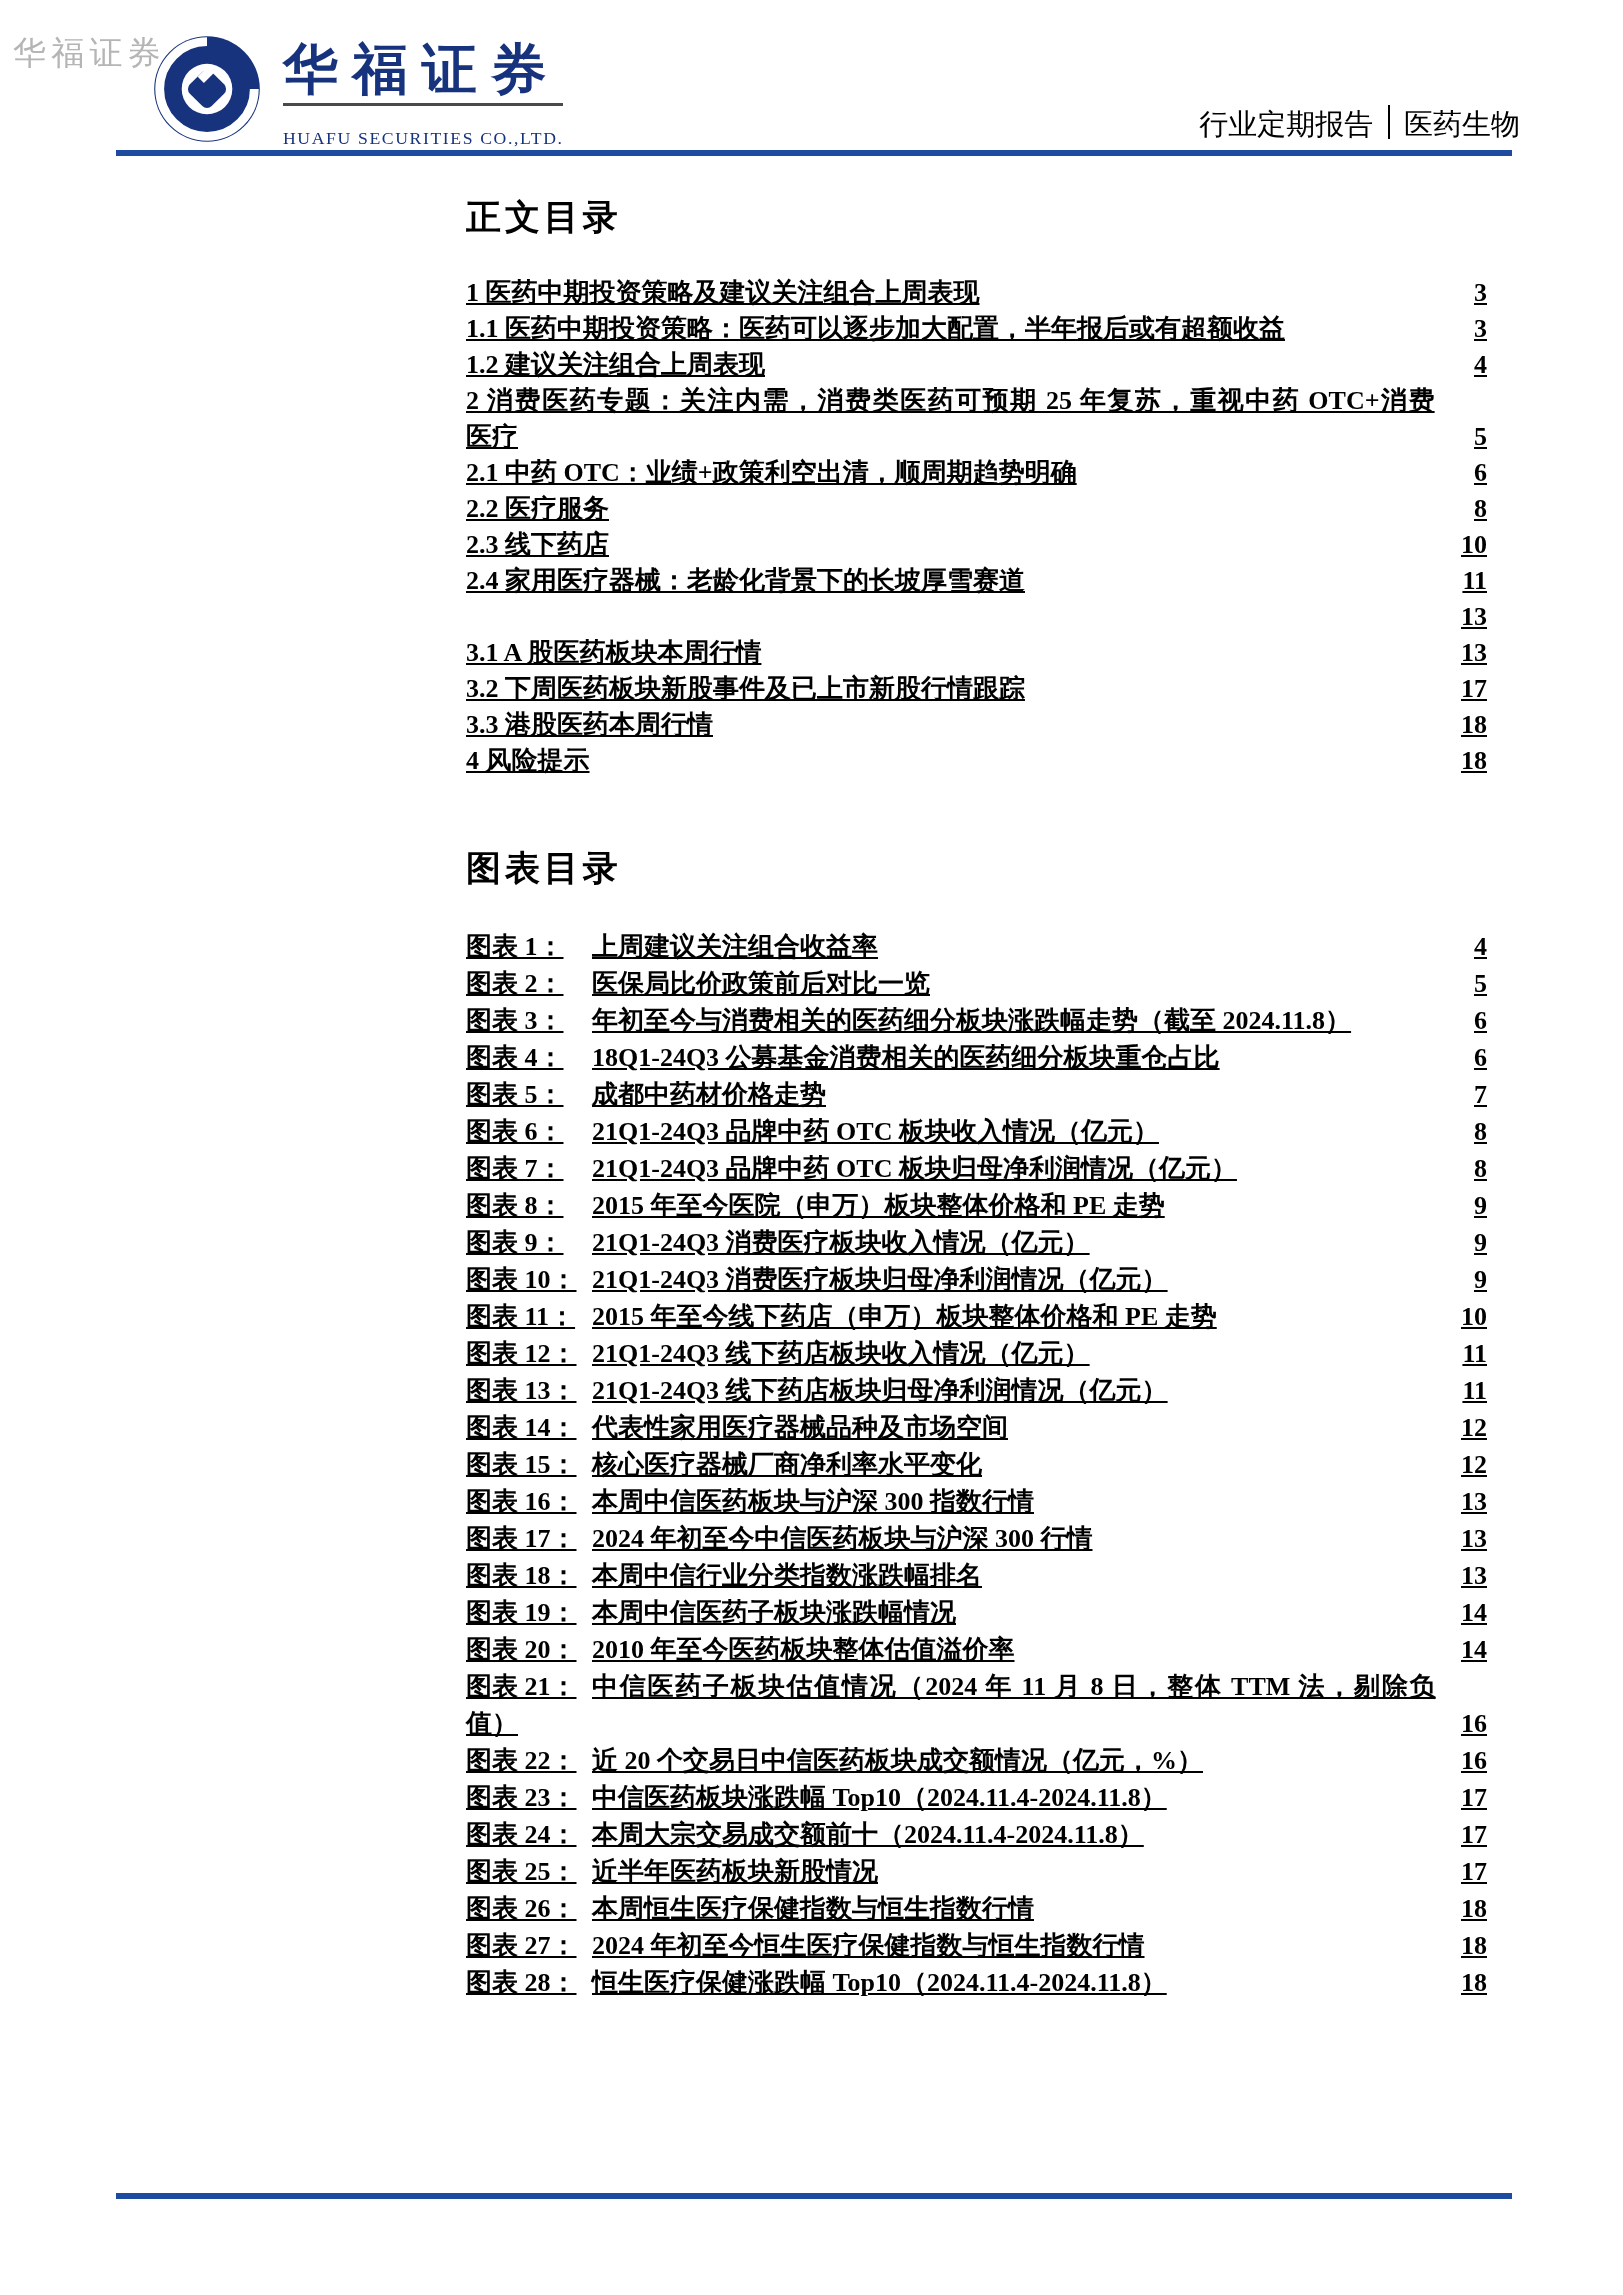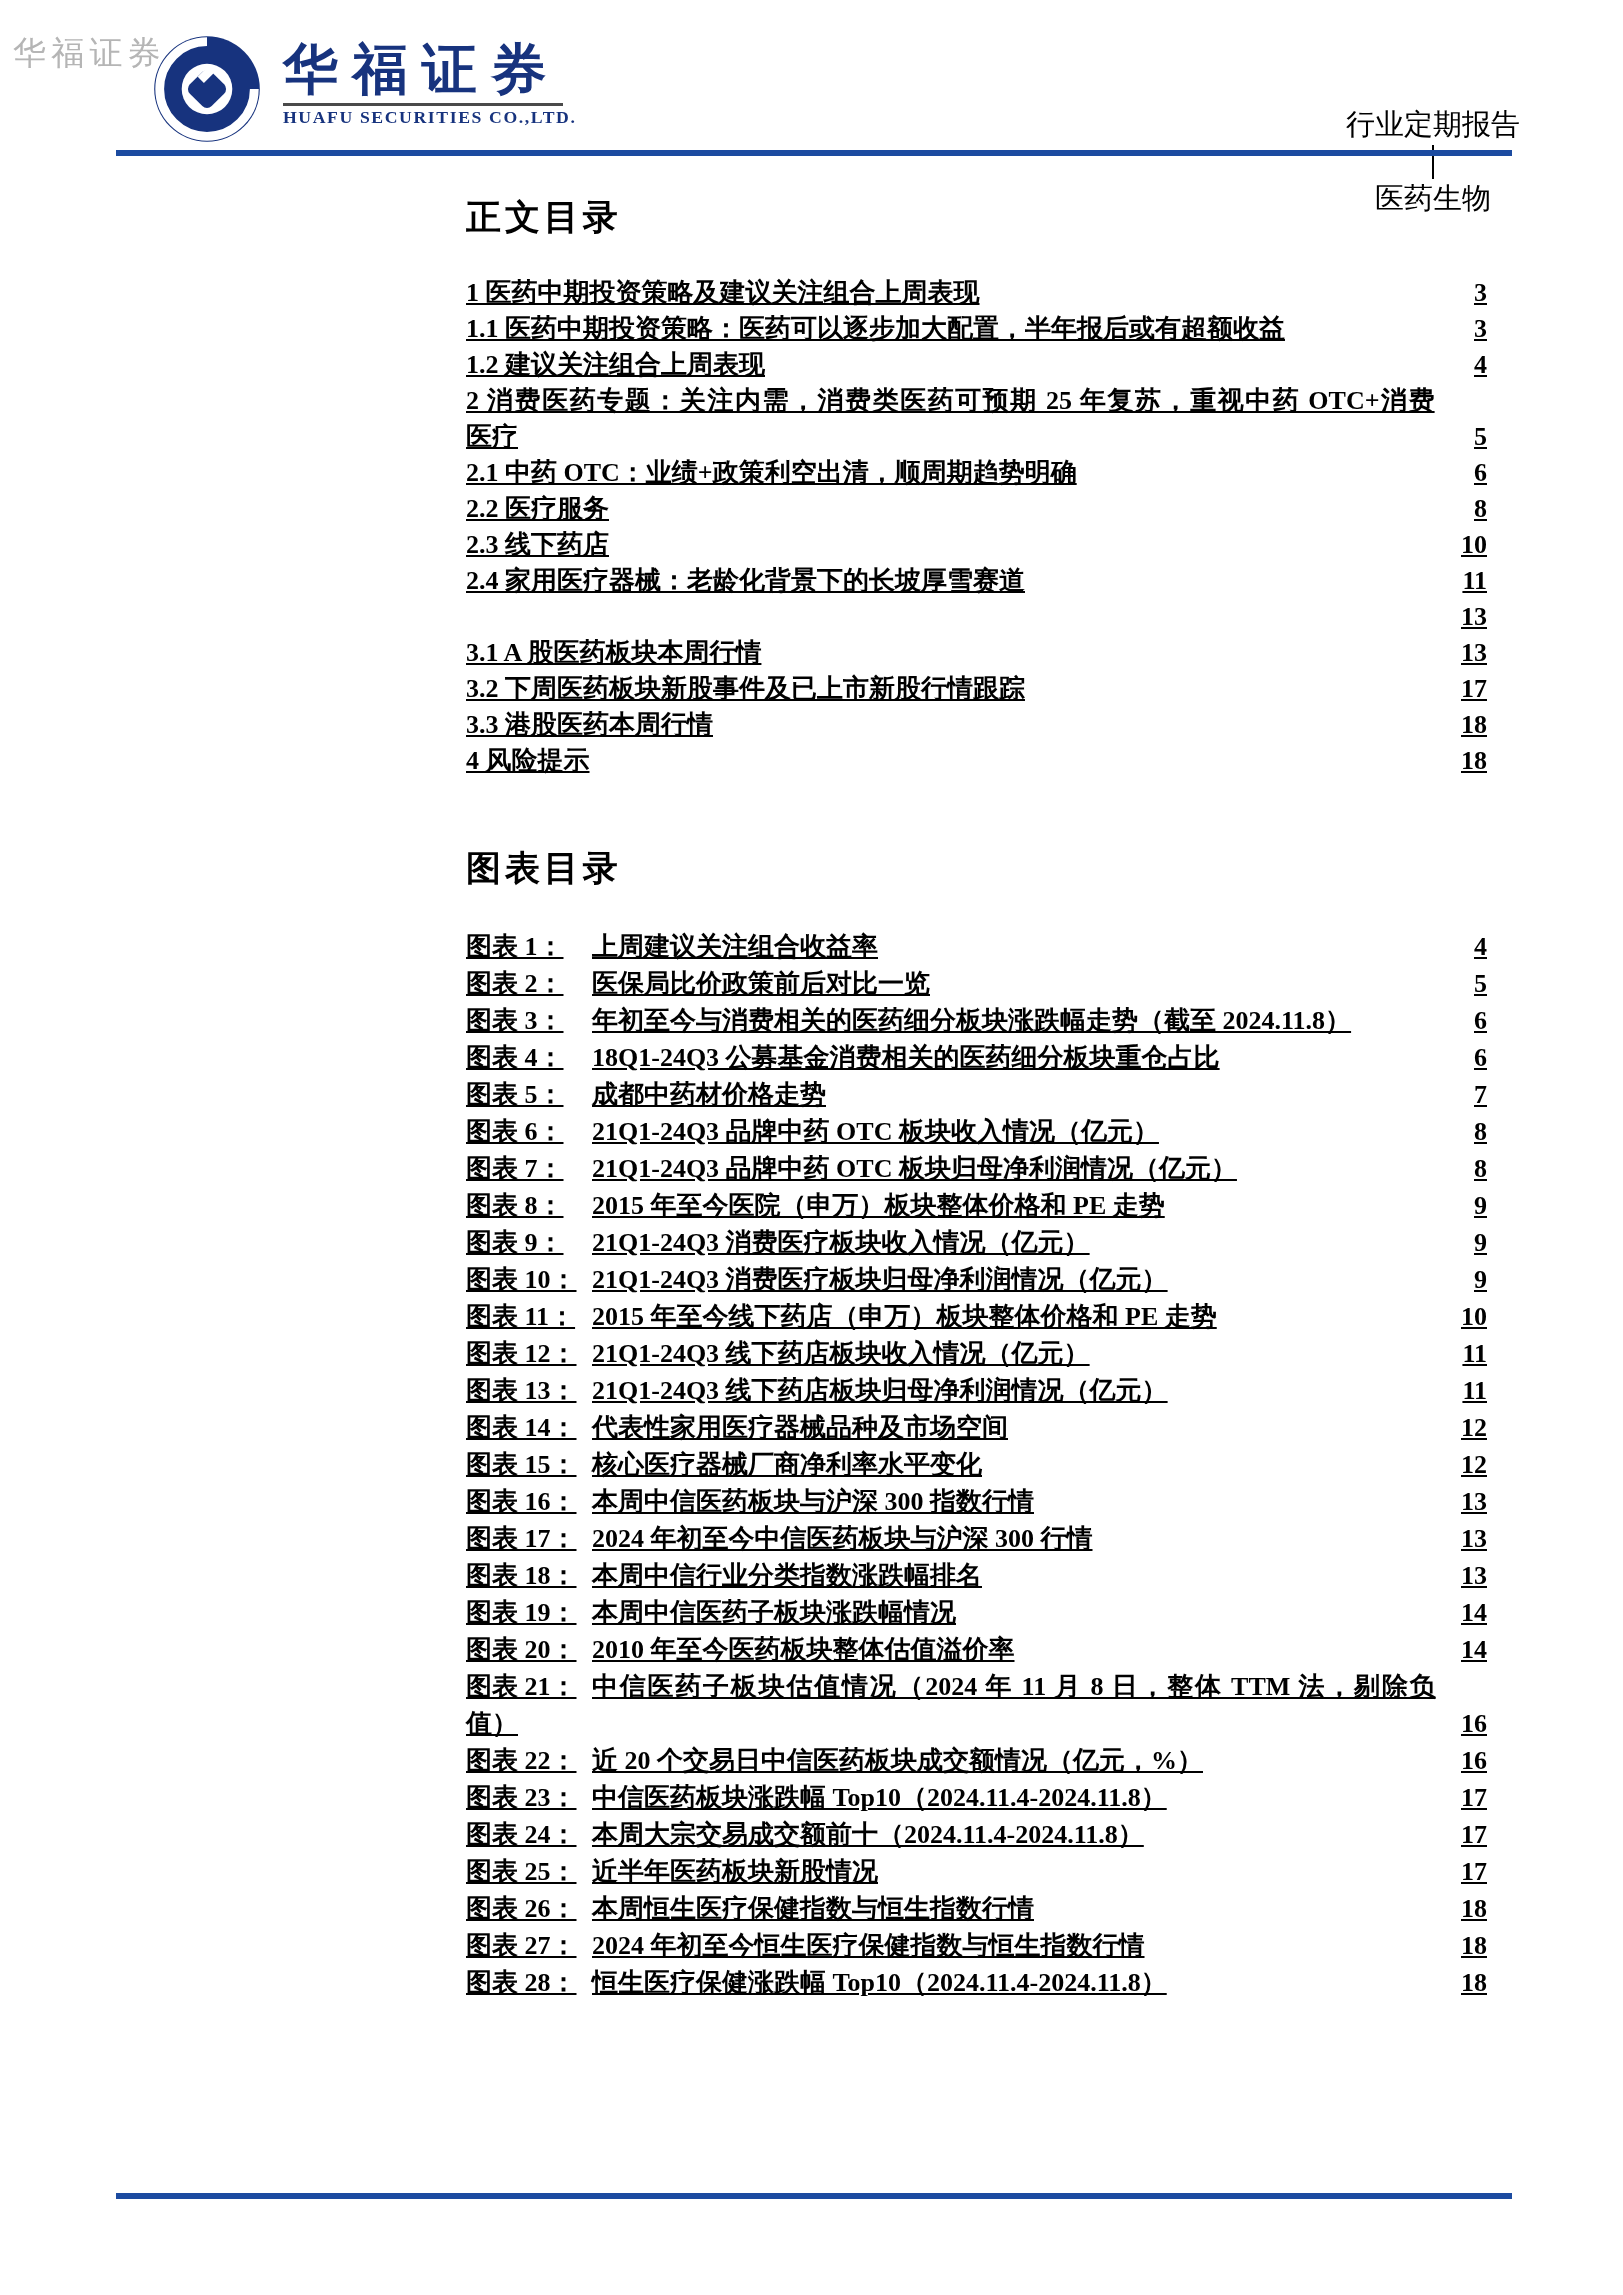--- a/index.html
+++ b/index.html
@@ -20,27 +20,27 @@
   
   .logo-wrap{position:absolute;left:152px;top:34px;display:flex;align-items:flex-start;}
   .logo-mark{width:110px;height:110px;flex:0 0 auto;}
   .logo-textcol{margin-left:21px;padding-top:7.9px;}
   .logo-cn{
     font-size:55px;font-weight:bold;color:#17337e;
     letter-spacing:14.4px;line-height:1;white-space:nowrap;
   }
   .logo-underline{width:280px;height:2.6px;background:#4a4a4a;margin-top:6.5px;}
   .logo-en{
-    font-size:17.7px;font-weight:bold;color:#17337e;
-    letter-spacing:1.6px;margin-top:1px;white-space:nowrap;
+    font-size:17.7px;font-weight:normal;color:#17337e;
+    letter-spacing:1.6px;margin-top:22px;white-space:nowrap;
   }
   .header-right{
     position:absolute;top:105px;right:103px;
     font-size:29px;color:#000;white-space:nowrap;
-    display:flex;align-items:center;flex-direction:column;
+    display:flex;
   }
   .header-divider{
     display:inline-block;width:2px;height:34px;background:#000;
     margin:0 14.4px;
   }
   .rule{
     position:absolute;left:116px;width:1396px;height:5.9px;background:#1c4ba0;
   }
   .rule-top{top:150px;}
   .rule-bottom{top:2193px;}

